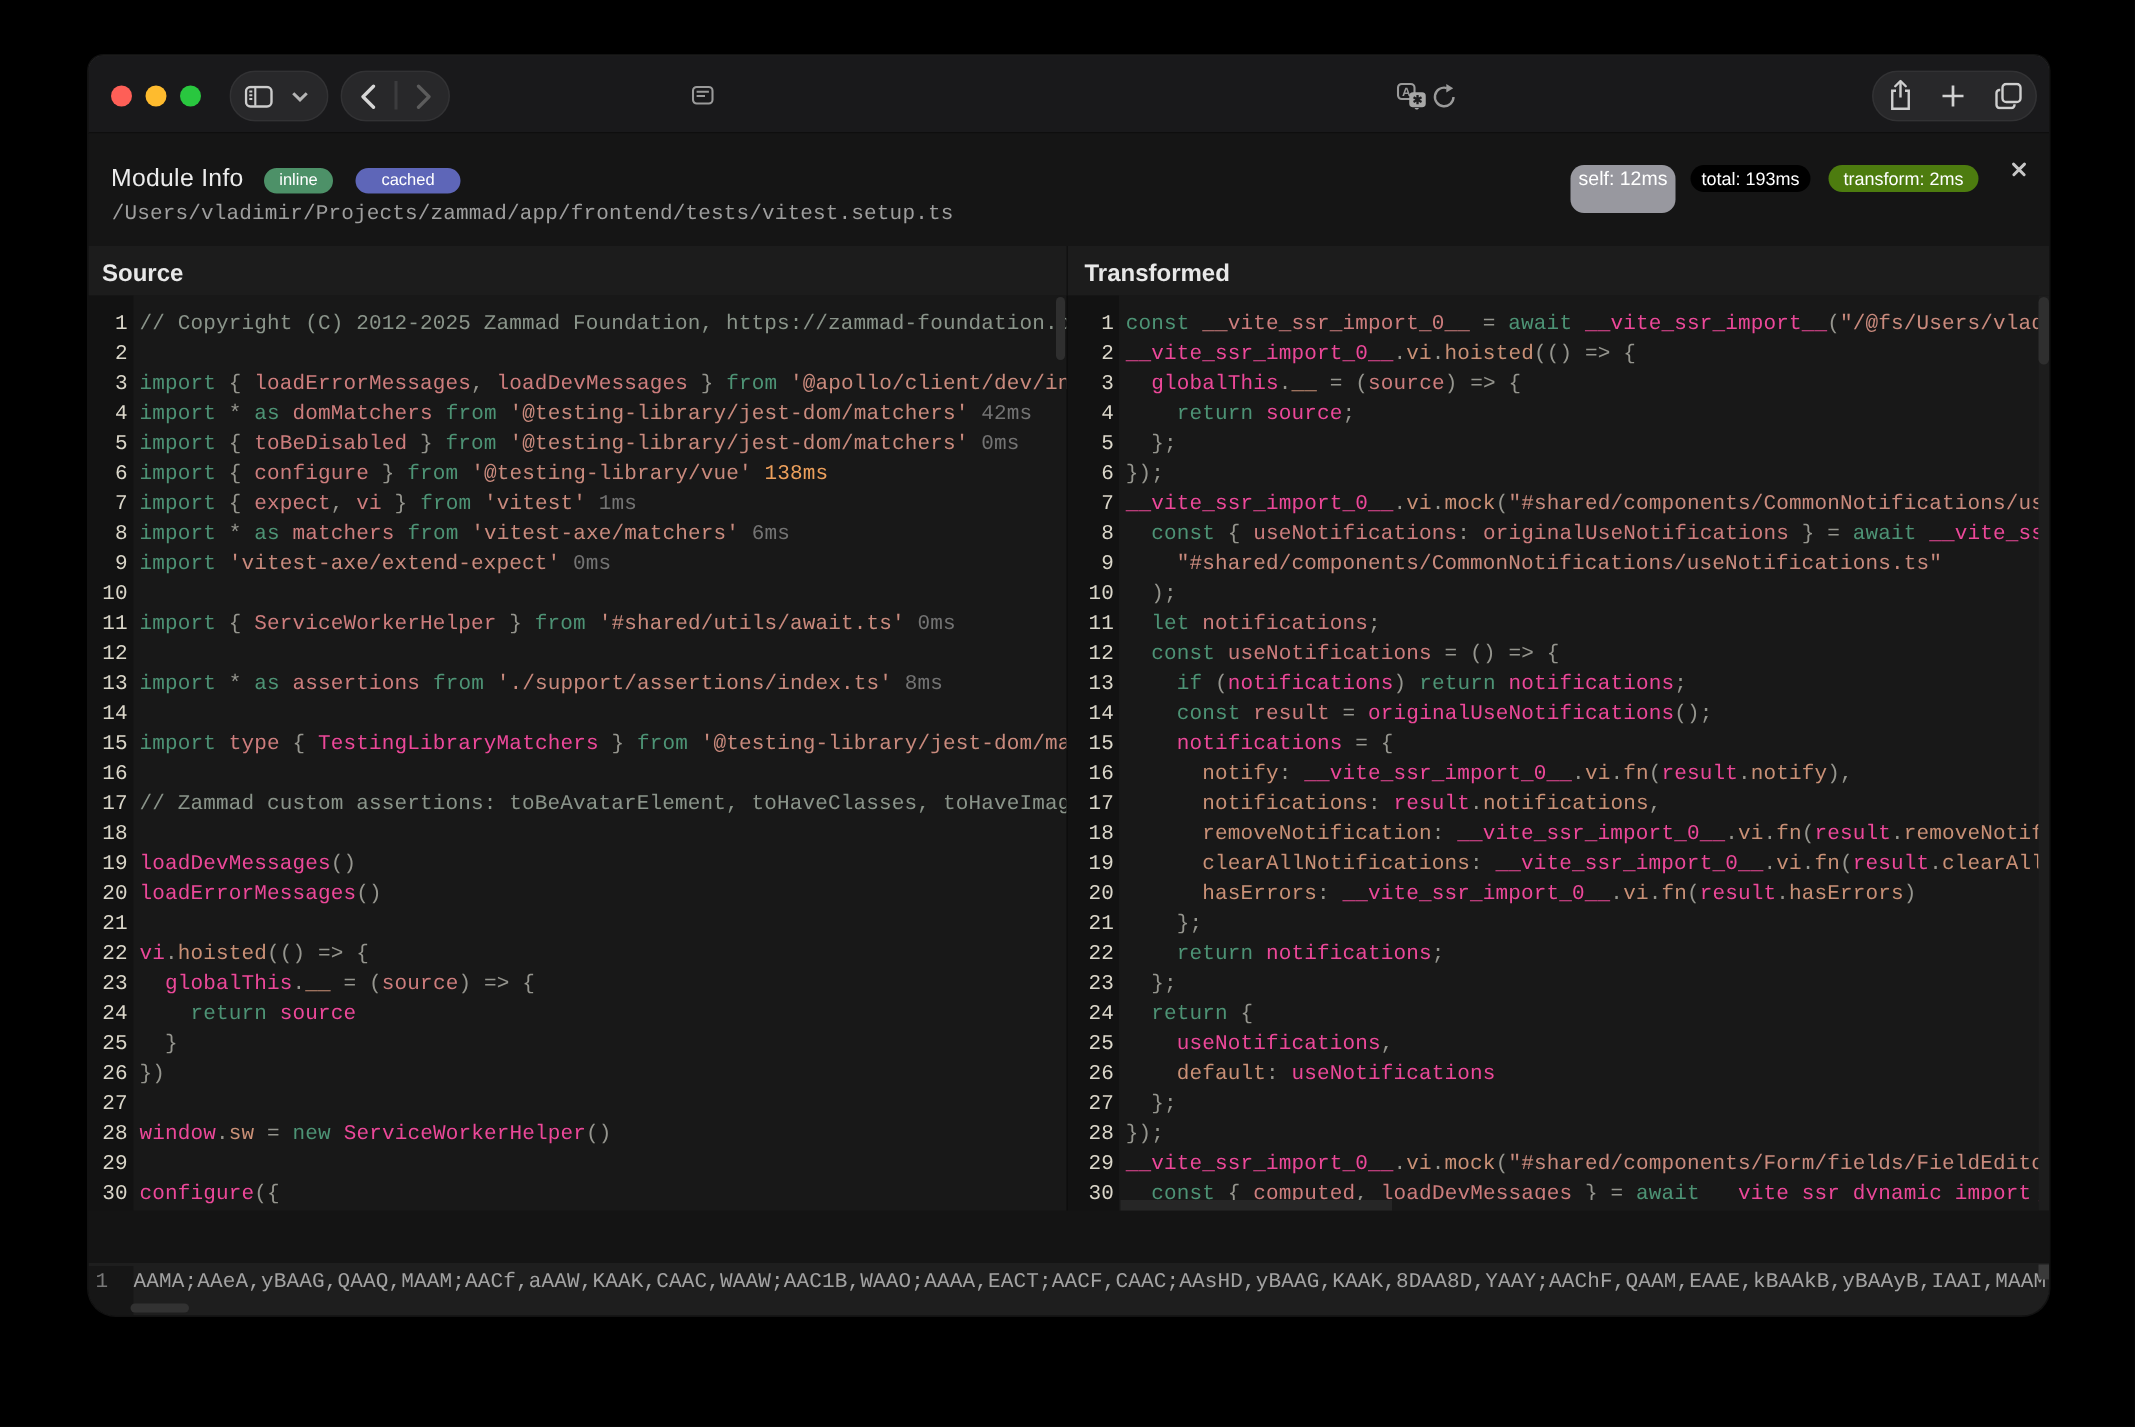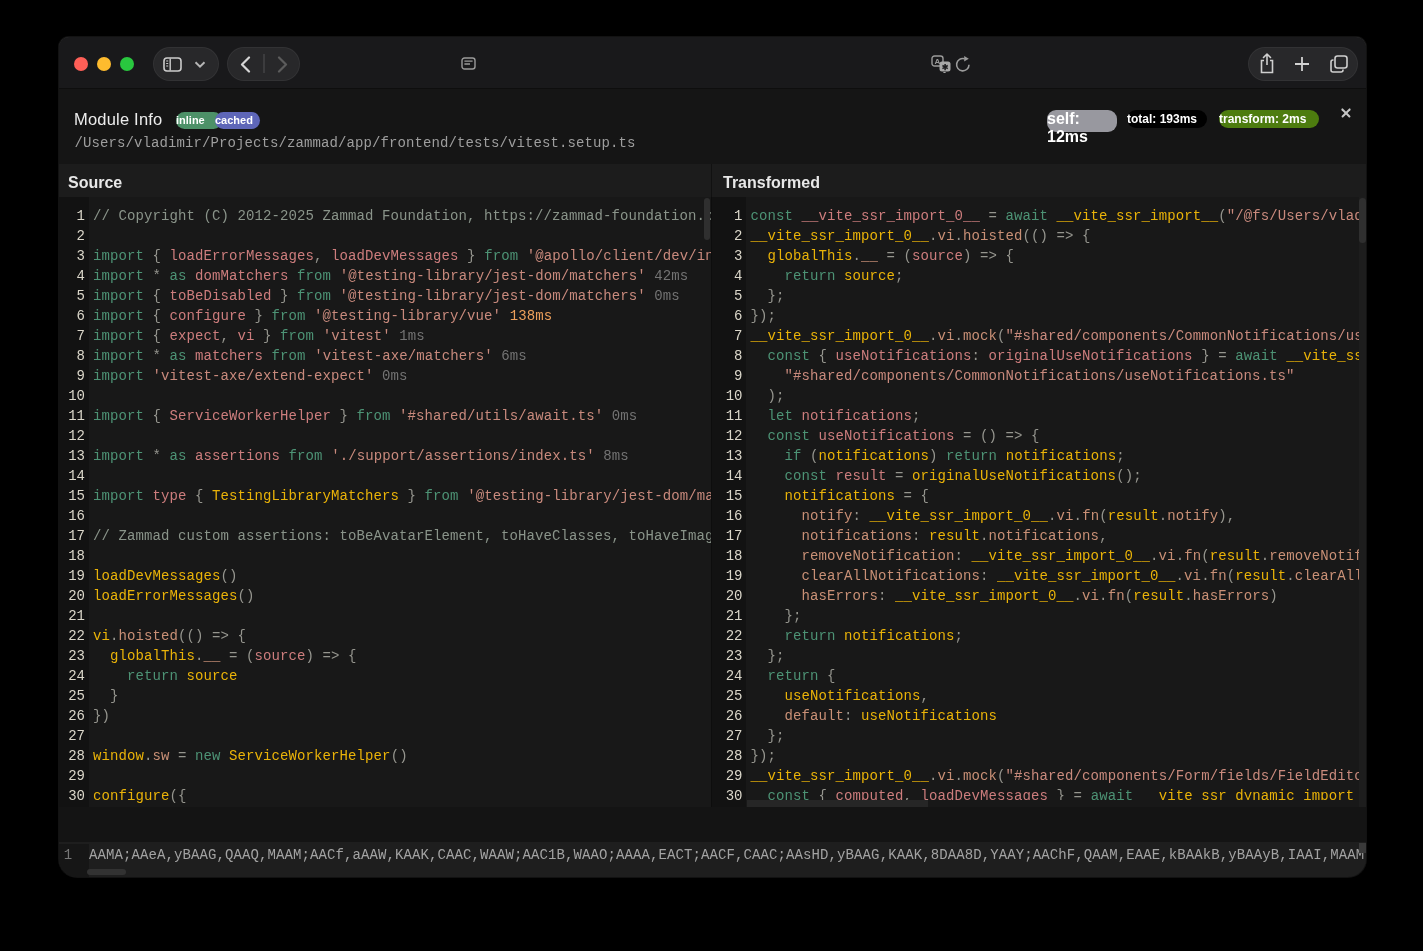--- a/index.html
+++ b/index.html
@@ -5,35 +5,35 @@
 #win{position:absolute;left:59px;top:37px;width:1307px;height:840px;border-radius:10px 10px 18px 18px;background:#141414;overflow:hidden;box-shadow:inset 0 1.5px 0 rgba(255,255,255,.18),0 0 0 1px rgba(255,255,255,.07)}
 
 #tb{position:absolute;left:0;top:0;width:100%;height:52px;background:#19191b;border-bottom:1px solid #0e0e0e}
 .dot{position:absolute;top:20px;width:14px;height:14px;border-radius:50%}
 .pill{position:absolute;top:9.5px;height:34px;background:#28282a;border:1px solid rgba(255,255,255,.05);border-radius:18px}
 #url{position:absolute;left:389px;top:9px;width:528px;height:34px;background:#242426;border:1px solid rgba(255,255,255,.03);box-shadow:inset 0 -1.5px 0 rgba(255,255,255,.09);border-radius:10px;color:#dfdfdf;font-size:14px;text-align:center;line-height:33px}
 svg{display:block}
 
 #mh{position:absolute;left:0;top:52px;width:100%;height:76px;background:#151515}
 #mtitle{position:absolute;left:15px;top:72.5px;font-size:16.5px;font-weight:400;color:#ececec;letter-spacing:.2px}
-.badge{position:absolute;border-radius:9px;color:#fff;font-weight:700;font-size:11px;text-align:left}
+.badge{position:absolute;border-radius:9px;color:#fff;font-weight:400;font-size:11px;text-align:center}
 #path{position:absolute;left:15.5px;top:97.5px;font-family:"Liberation Mono",monospace;font-size:14px;letter-spacing:.1px;color:#9e9e9e}
 .x1,.x2{position:absolute;left:1281px;top:74.5px;width:12px;height:1.7px;background:#c6c6c6;border-radius:1px}
 .x1{transform:rotate(45deg)}.x2{transform:rotate(-45deg)}
 
 #band{position:absolute;left:0;top:127px;width:100%;height:33px;background:#1c1c1c}
 .bandt{position:absolute;top:9.5px;font-size:16px;font-weight:700;color:#e8e8e8}
 
 #code{position:absolute;left:0;top:160px;width:100%;height:610px}
 .gut{position:absolute;top:0;height:610px;background:#121212;color:#787878;font-family:"Liberation Mono",monospace;font-size:14px;line-height:20px;text-align:right;white-space:pre}
 .cont{position:absolute;top:0;height:610px;background:#181818;overflow:hidden}
 pre{font-family:"Liberation Mono",monospace;font-size:14px;line-height:20px;letter-spacing:.1px;color:#dbd7ca;position:absolute;top:8.5px;white-space:pre}
 .gut pre{position:absolute;top:8.5px;right:3.5px;letter-spacing:0}
 i{font-style:normal}
-.g{color:#4d9375}.r{color:#cd7d7d}.y{color:#eab308}.o{color:#c99076}.s{color:#c98a7d}.p{color:#95958e}.c{color:#8a948a}.t{color:#737373}.O{color:#eda05c}
+.g{color:#4d9375}.r{color:#cd7d7d}.y{color:#ec4899}.o{color:#c99076}.s{color:#c98a7d}.p{color:#95958e}.c{color:#8a948a}.t{color:#737373}.O{color:#eda05c}
 #div1{position:absolute;left:651.5px;top:0;width:1.5px;height:610px;background:#0d0d0d}
 
 .vthumb{position:absolute;border-radius:4px;background:#2f2f2f}
 
 #smh{position:absolute;left:0;top:770px;width:100%;height:35px;background:#1a1a1a}
 #smh b{position:absolute;left:10.5px;top:7px;font-size:16px;font-weight:700;color:#e8e8e8}
 #smrow{position:absolute;left:0;top:805px;width:100%;height:35px;background:#1e1e1e}
 #smgut{position:absolute;left:0;top:1.5px;width:29.5px;height:33.5px;background:#161616;color:#787878;font-family:"Liberation Mono",monospace;font-size:14px;line-height:23px;text-align:right;padding:0 8px 0 0}
 #smtext{position:absolute;left:30px;top:1.5px;width:1277px;height:35px;overflow:hidden;font-family:"Liberation Mono",monospace;font-size:14px;letter-spacing:.1px;line-height:23px;color:#a3a3a3;white-space:pre}
 </style></head><body>
@@ -87,23 +87,23 @@
         <path d="M8 1 V15 M1 8 H15" stroke="#d2d2d2" stroke-width="1.8"></path>
       </svg>
   <svg style="position:absolute;left:1271px;top:18px" width="18" height="18" viewBox="0 0 18 18">
         <rect x="5" y="1" width="12" height="12" rx="2.5" fill="none" stroke="#cfcfcf" stroke-width="1.6"></rect>
         <path d="M3.5 5 H3 A2 2 0 0 0 1 7 V15 A2 2 0 0 0 3 17 H11 A2 2 0 0 0 13 15 V14.5" fill="none" stroke="#cfcfcf" stroke-width="1.6"></path>
       </svg>
  </div>
  <div id="mh"></div>
  <div id="mtitle">Module Info</div>
  <div class="badge" style="left:117px;top:74.5px;width:46px;height:17px;line-height:17px;background:#4d9168">inline</div>
- <div class="badge" style="left:156px;top:74.5px;width:45px;height:17px;line-height:17px;background:#5e66b8">cached</div>
+ <div class="badge" style="left:178px;top:74.5px;width:70px;height:17px;line-height:17px;background:#5e66b8">cached</div>
  <div id="path">/Users/vladimir/Projects/zammad/app/frontend/tests/vitest.setup.ts</div>
- <div class="badge" style="left:988px;top:73px;width:70px;height:22px;line-height:18px;background:#98989f;font-size:16px">self: 12ms</div>
+ <div class="badge" style="left:988px;top:73px;width:70px;height:32px;line-height:18px;background:#98989f;font-size:13px">self: 12ms</div>
  <div class="badge" style="left:1068px;top:73px;width:80px;height:18px;line-height:18px;background:#000000;font-size:12px">total: 193ms</div>
  <div class="badge" style="left:1160px;top:73px;width:100px;height:18px;line-height:18px;background:#4d7c0f;font-size:12px">transform: 2ms</div>
  <div class="x1"></div>
     <div class="x2"></div>
  <div id="band">
       <div style="position:absolute;left:651.5px;top:0;width:1.5px;height:33px;background:#111"></div>
       <span class="bandt" style="left:9px">Source</span>
       <span class="bandt" style="left:664px">Transformed</span>
     </div>
  <div id="code">

